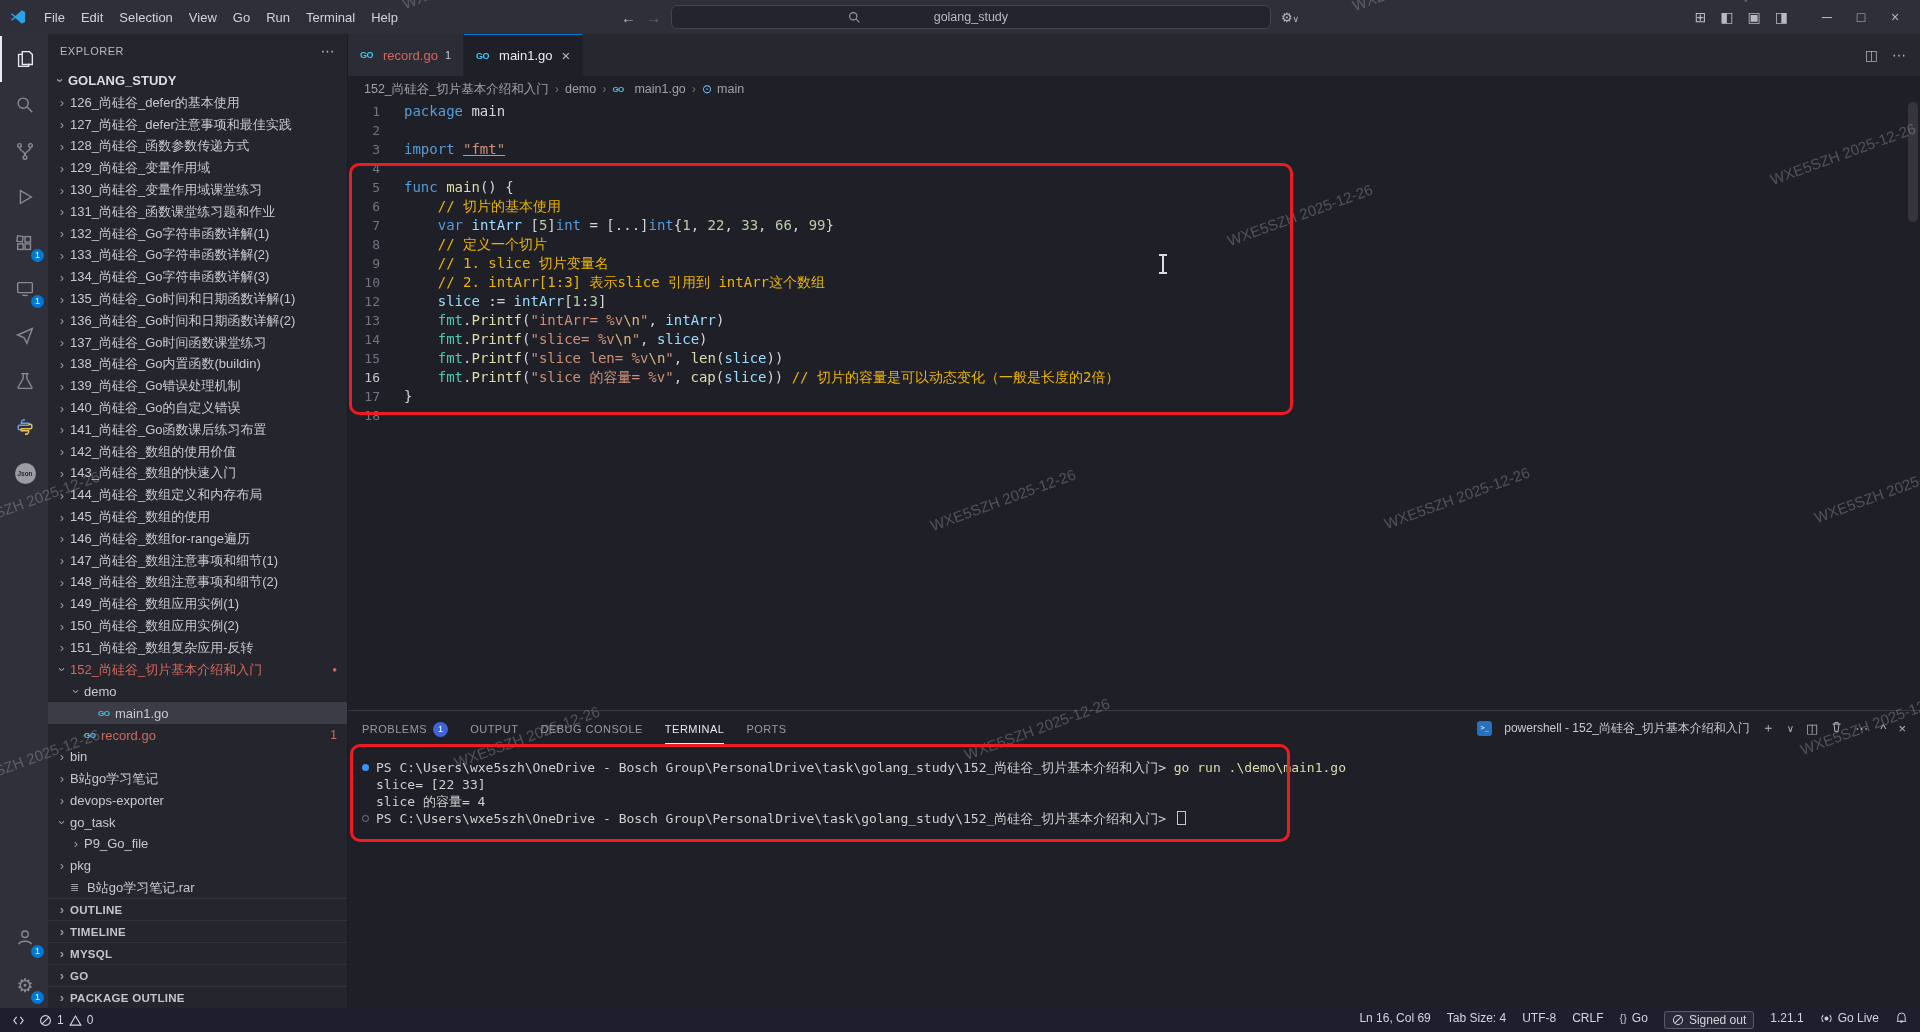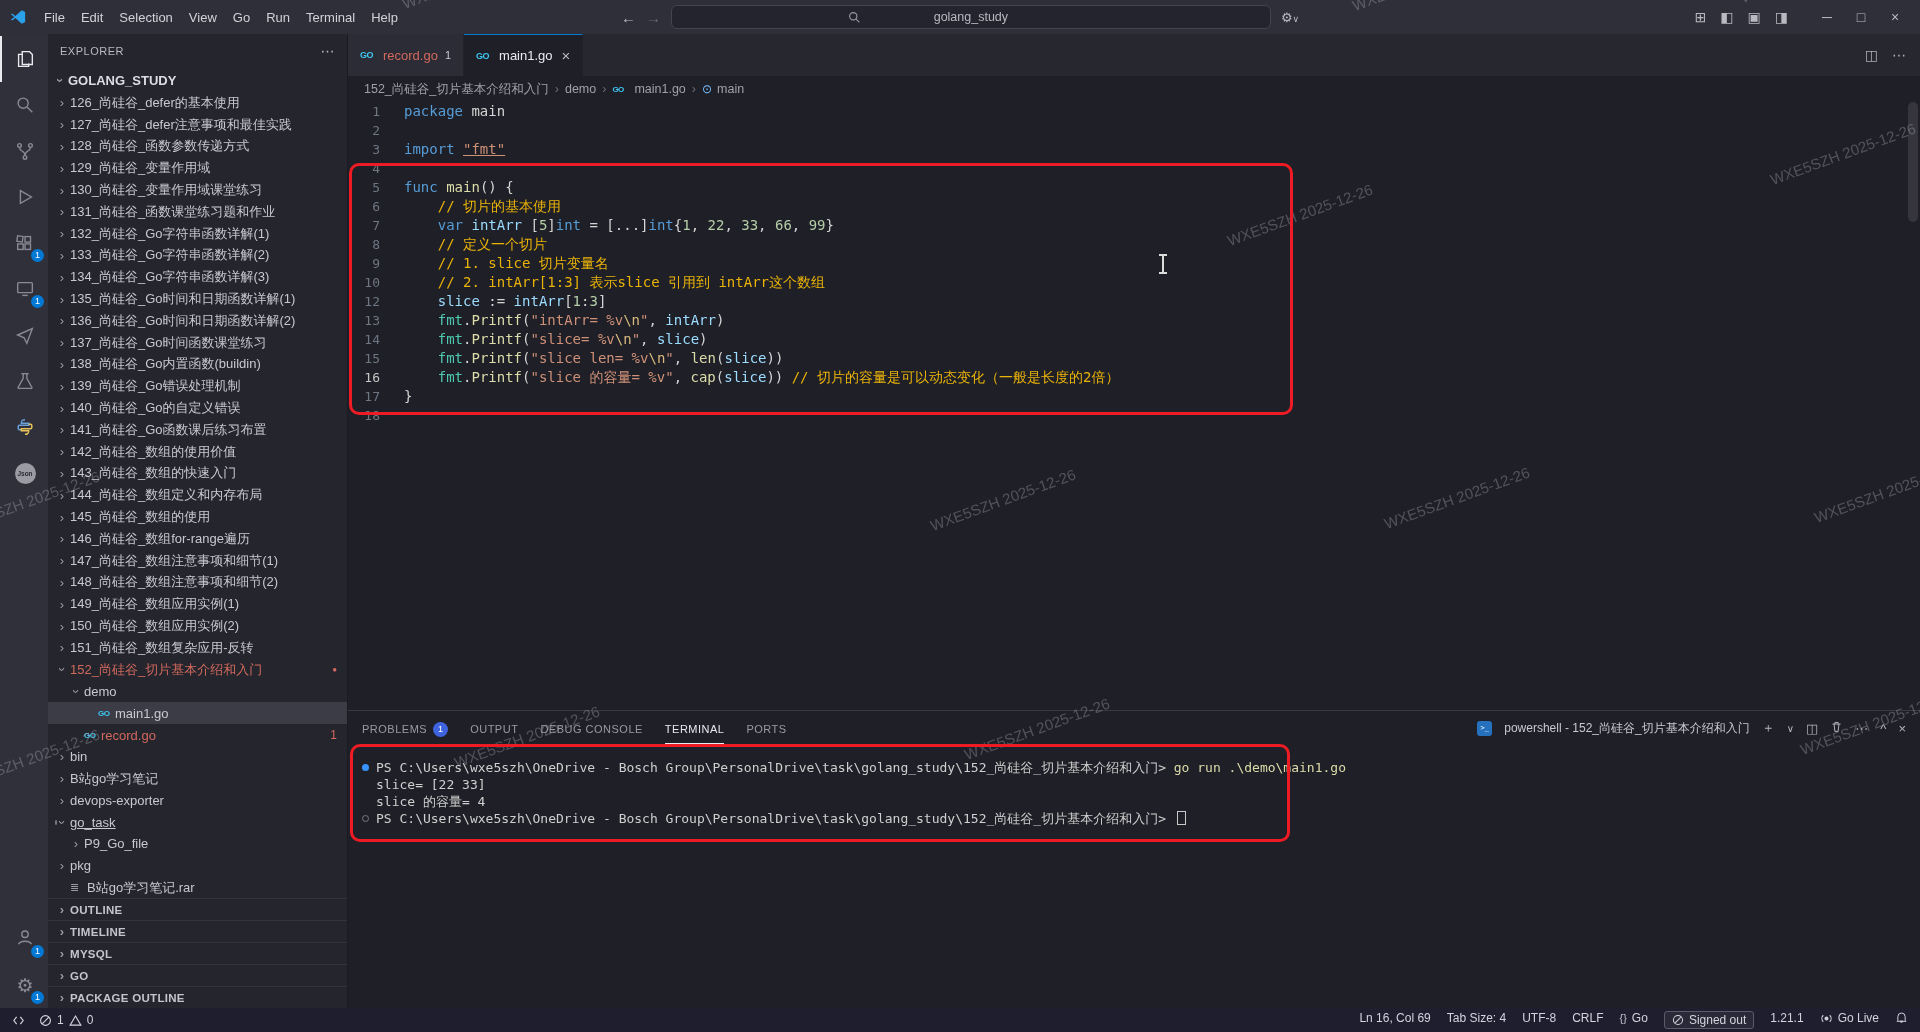--- a/index.html
+++ b/index.html
@@ -412,21 +412,21 @@
             <span class="lbl">bin</span>
           </div>
           <div class="tree-row" style="padding-left: 6px;">
             <span class="chev">›</span>
             <span class="lbl">B站go学习笔记</span>
           </div>
           <div class="tree-row" style="padding-left: 6px;">
             <span class="chev">›</span>
             <span class="lbl">devops-exporter</span>
           </div>
-          <div class="tree-row" style="padding-left: 6px; text-decoration: underline;">
+          <div class="tree-row" style="padding-left: 6px;">
             <span class="chev open">›</span>
             <span class="lbl">go_task</span>
           </div>
           <div class="tree-row" style="padding-left: 20px;">
             <span class="chev">›</span>
             <span class="lbl">P9_Go_file</span>
           </div>
           <div class="tree-row" style="padding-left: 6px;">
             <span class="chev">›</span>
             <span class="lbl">pkg</span>

